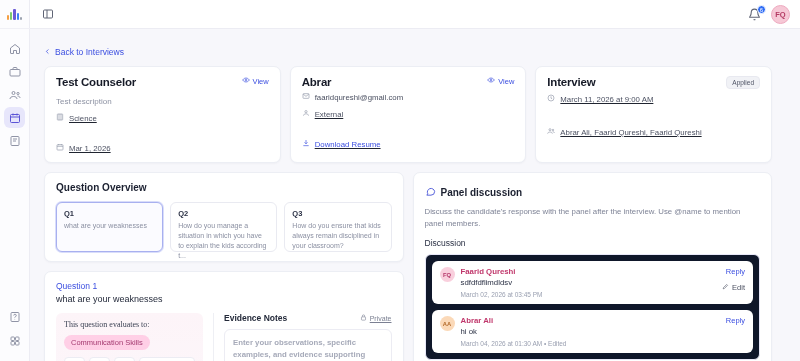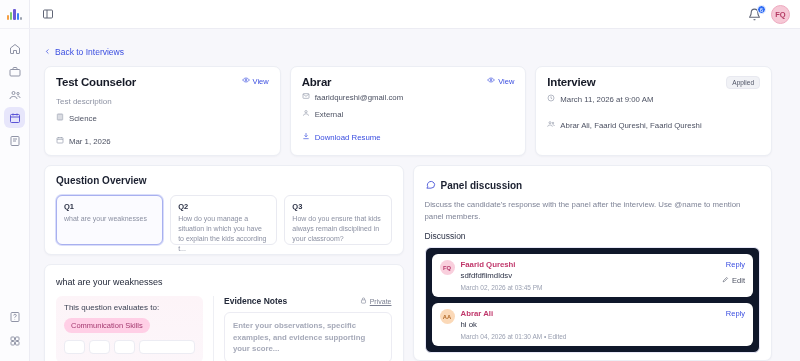--- a/index.html
+++ b/index.html
@@ -83,21 +83,21 @@
   }
   .card-sm { flex: 1 1 0; min-width: 0; }
   .card-head { display: flex; align-items: flex-start; justify-content: space-between; }
   .card-title { font-size: 11.5px; font-weight: 700; letter-spacing: -.2px; color: #171b28; }
   .card-sub { font-size: 8px; color: #8d92a3; margin-top: 9px; }
   .view-link {
     display: inline-flex; align-items: center; gap: 3px;
     color: #3b4ee0; font-size: 7.5px; cursor: pointer; white-space: nowrap;
   }
   .view-link svg { width: 8px; height: 8px; }
-  .meta-list { margin-top: 7px; display: flex; flex-direction: column; gap: 13px; }
+  .meta-list { margin-top: 7px; display: flex; flex-direction: column; gap: 20px; text-decoration: underline; }
   .meta {
     display: flex; align-items: center; gap: 5px;
     font-size: 7.8px; color: #4c5162;
   }
   .meta svg { width: 8px; height: 8px; color: #9398a9; flex: 0 0 8px; }
   .meta.link-meta { color: #3b4ee0; cursor: pointer; }
   .meta.link-meta svg { color: #3b4ee0; }
   .badge {
     font-size: 6.5px; color: #4e5364; background: #f1f2f6;
     border: 1px solid #e8e9f0; border-radius: 4px; padding: 2px 5px;
@@ -125,21 +125,21 @@
   }
 
   .qd-label { font-size: 8.5px; color: #3b4ee0; font-weight: 400; }
   .qd-question { font-size: 9px; color: #1f2536; margin-top: 3px; }
   .qd-body { display: flex; gap: 10px; margin-top: 9px; }
   .eval-box {
     flex: 0 0 145px;
     background: linear-gradient(180deg, #fdf4f8 0%, #fcf6fa 100%);
     border-radius: 6px; padding: 7px 8px;
   }
-  .eval-label { font-size: 8px; color: #3c4254; }
+  .eval-label { font-size: 8px; color: #3c4254; font-family: Liberation Serif, serif; }
   .tag {
     display: inline-block; margin-top: 6px;
     background: #ffcfe6; color: #a43a70;
     font-size: 7.5px; border-radius: 99px; padding: 3px 7px;
   }
   .score-row { display: flex; gap: 4px; margin-top: 7px; }
   .score-btn {
     width: 21px; height: 14px; border: 1px solid #ececf3;
     border-radius: 4px; background: #fff; cursor: pointer;
   }
@@ -442,20 +442,21 @@
                 <div class="q-text">How do you manage a situation in which you have to explain the kids according t...</div>
               </div>
               <div class="q-card">
                 <div class="q-num">Q3</div>
                 <div class="q-text">How do you ensure that kids always remain disciplined in your classroom?</div>
               </div>
             </div>
           </div>
 
           <div class="card">
+            <div class="qd-label">Question 1</div>
             <div class="qd-question">what are your weaknesses</div>
             <div class="qd-body">
               <div class="eval-box">
                 <div class="eval-label">This question evaluates to:</div>
                 <div class="tag">Communication Skills</div>
                 <div class="score-row">
                   <div class="score-btn"></div>
                   <div class="score-btn"></div>
                   <div class="score-btn"></div>
                   <div class="score-btn wide"></div>

